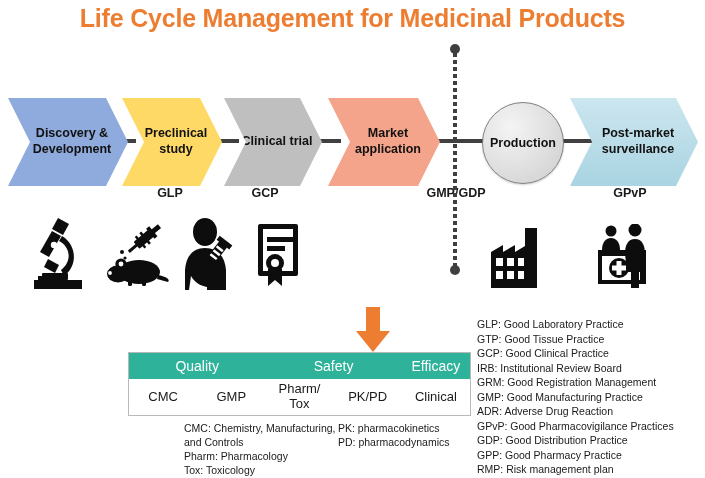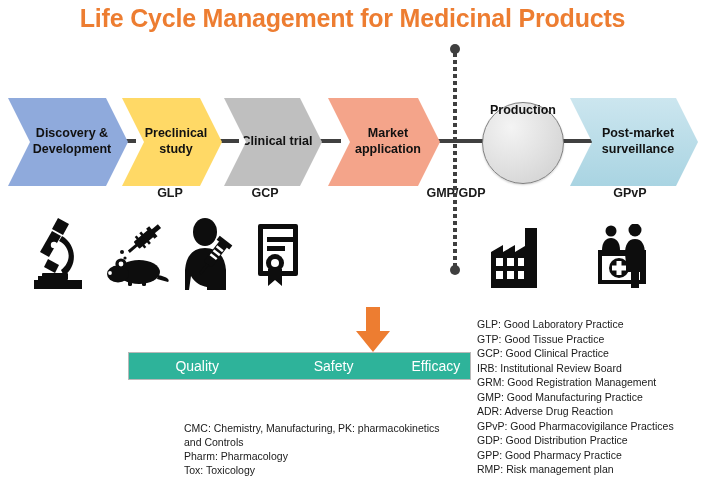--- a/index.html
+++ b/index.html
@@ -24,21 +24,21 @@
     font-size:12.5px;font-weight:bold;line-height:1.25;color:#111;
     -webkit-clip-path:polygon(0 0, calc(100% - 22px) 0, 100% 50%, calc(100% - 22px) 100%, 0 100%, 22px 50%);
     clip-path:polygon(0 0, calc(100% - 22px) 0, 100% 50%, calc(100% - 22px) 100%, 0 100%, 22px 50%);
   }
   .chev span{display:block;padding:0 6px 0 14px;}
 
   .ellipse{
     position:absolute;z-index:3;border-radius:50%;
     border:1.3px solid #7f7f7f;
     background:radial-gradient(ellipse at 35% 30%, #f4f4f4 0%, #e3e3e3 45%, #cdcdcd 100%);
-    display:flex;justify-content:center;
+    display:flex;align-items:center;justify-content:center;
     font-size:12.5px;font-weight:bold;color:#111;
     box-shadow:0 1px 2px rgba(0,0,0,.18);
   }
 
   
   #divider{position:absolute;left:453px;top:46px;width:4px;height:226px;
     background-image:linear-gradient(to bottom,#3f3f3f 55%,transparent 55%);
     background-size:4px 7px;z-index:4;}
   .dot-cap{position:absolute;left:450px;width:10px;height:10px;border-radius:50%;
     background:#3f3f3f;z-index:5;}
@@ -218,33 +218,44 @@
 </div>
 
 <div id="tbl">
 <table>
   <tbody>
         <tr>
     <th colspan="2">Quality</th>
     <th colspan="2">Safety</th>
     <th>Efficacy</th>
   </tr>
+  <tr>
+    <td>CMC</td>
+    <td>GMP</td>
+    <td>
+      <span>Pharm/</span><br>
+      <span>Tox</span>
+    </td>
+    <td>PK/PD</td>
+    <td>Clinical</td>
+  </tr>
 </tbody>
     </table>
 </div>
 
 <div id="foot-left">
   <div>CMC: Chemistry, Manufacturing,</div>
   <div>and Controls</div>
   <div>Pharm: Pharmacology</div>
   <div>Tox: Toxicology</div>
 </div>
 
 <div id="foot-right">
   <div>PK: pharmacokinetics</div>
+  <div>PD: pharmacodynamics</div>
 </div>
 
 <div id="legend">
   <div>GLP: Good Laboratory Practice</div>
   <div>GTP: Good Tissue Practice</div>
   <div>GCP: Good Clinical Practice</div>
   <div>IRB: Institutional Review Board</div>
   <div>GRM: Good Registration Management</div>
   <div>GMP: Good Manufacturing Practice</div>
   <div>ADR: Adverse Drug Reaction</div>

